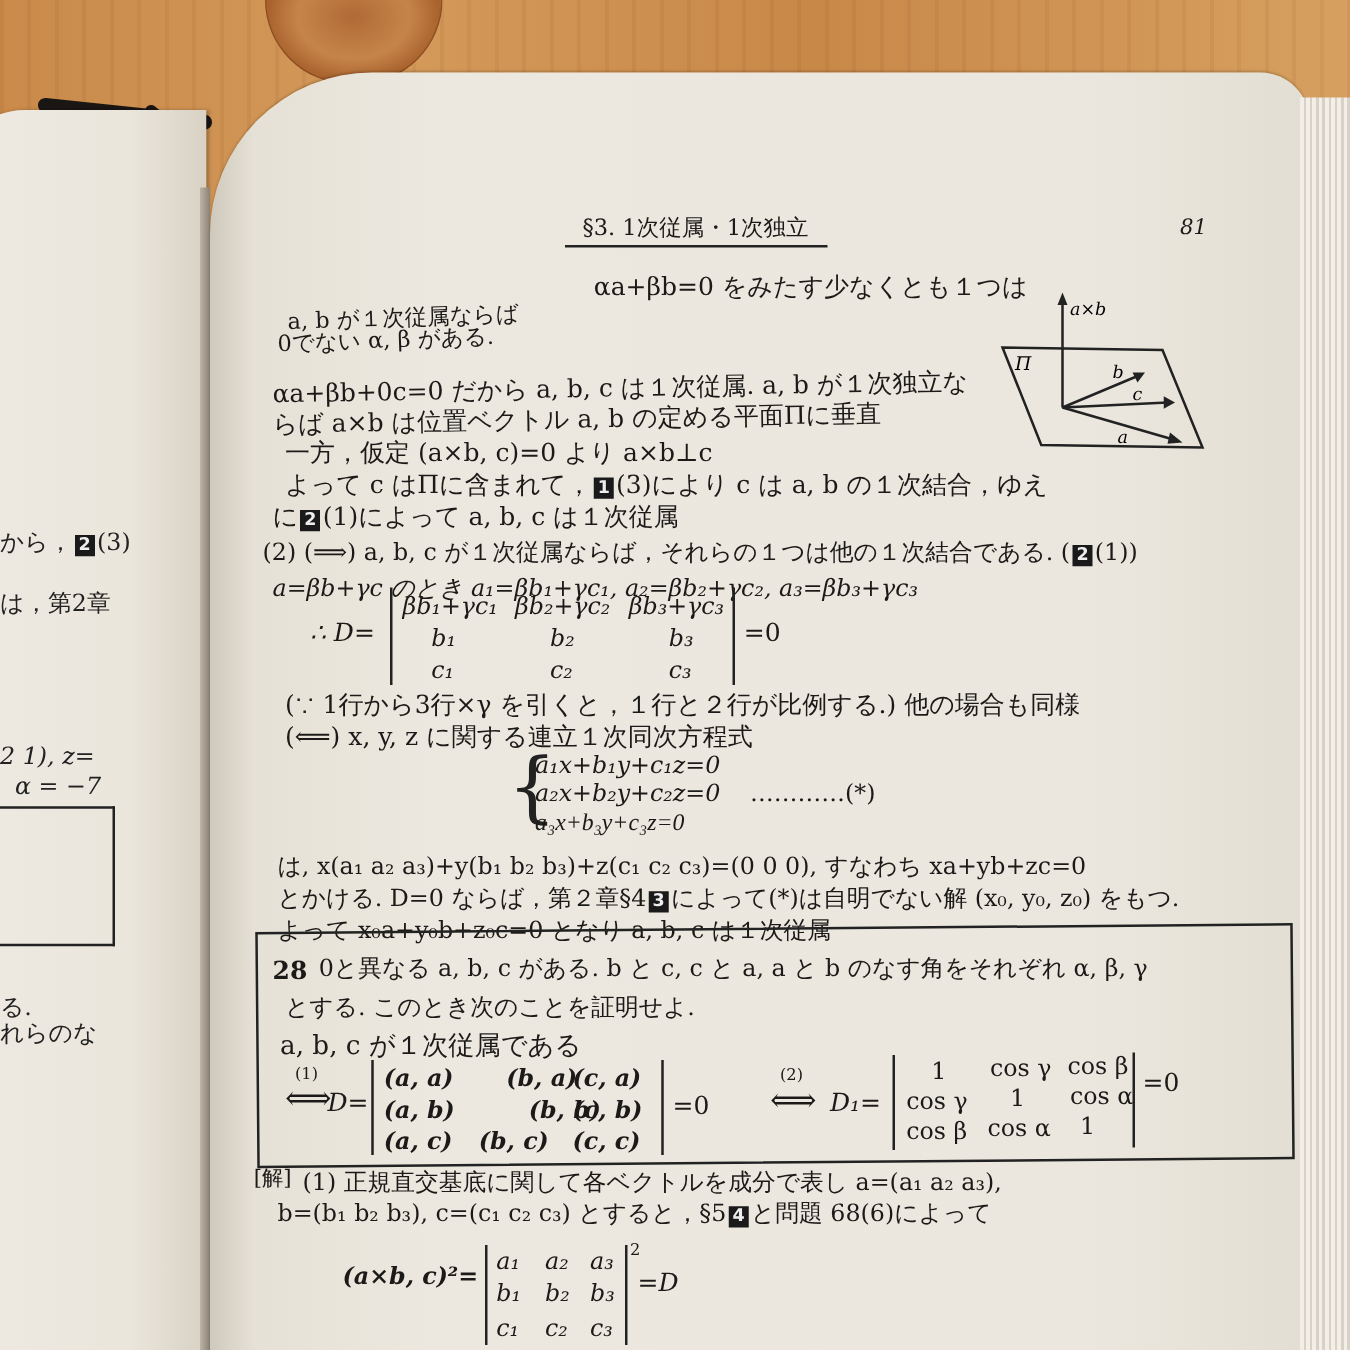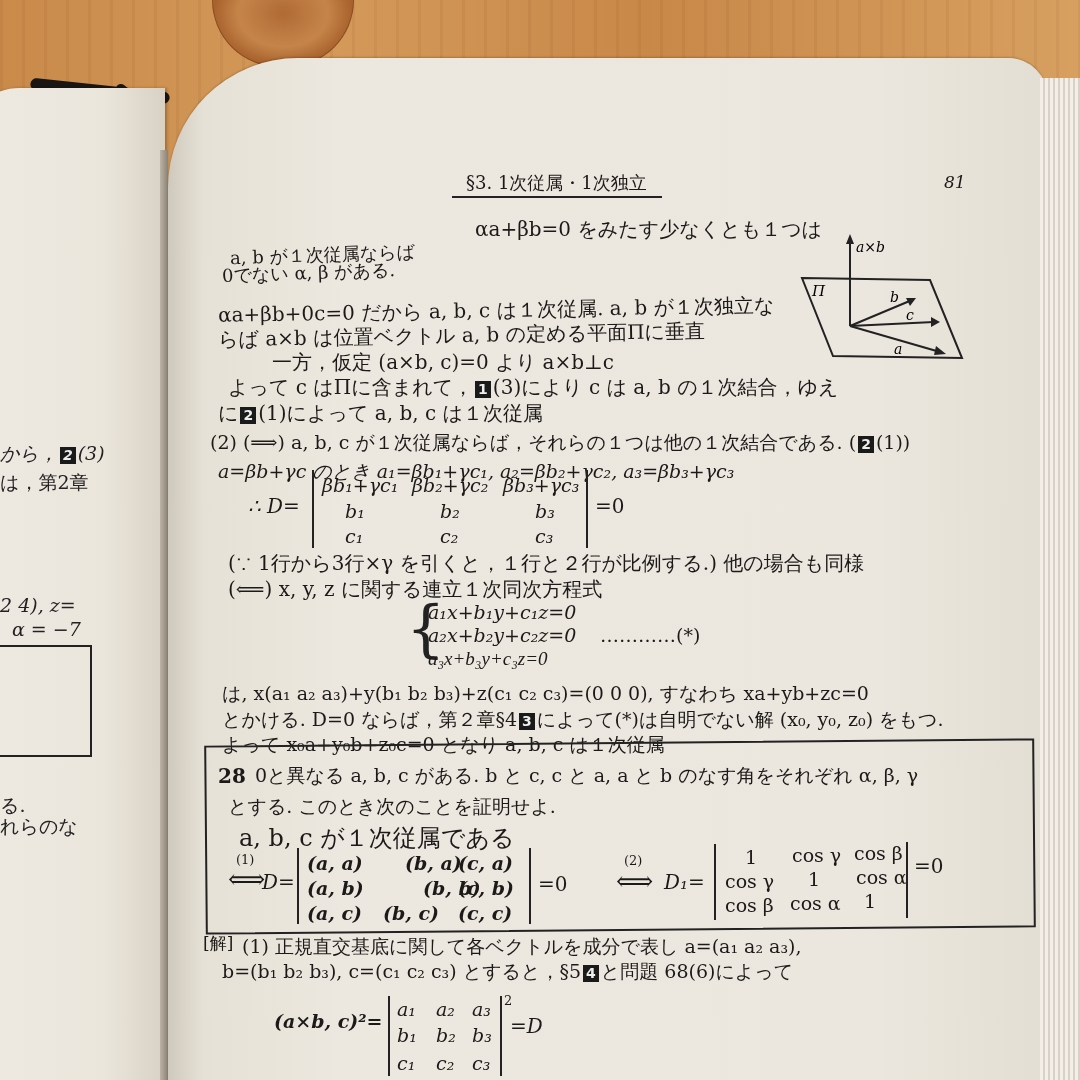--- a/index.html
+++ b/index.html
@@ -45,23 +45,23 @@
 </head>
 <body>
 
 <div class="wood-grain"></div>
 <div class="knot"></div>
 <div class="ribbon"></div>
 <div class="ribbon2"></div>
 
 <div class="left-page"></div>
 <div class="left-gutter"></div>
-<span class="lp-text" style="left:0;top:441px;font-style:italic;"><span>から，</span><span class="blk">2</span><span>(3)</span></span>
+<span class="lp-text" style="left:0;top:421px;"><span>から，</span><span class="blk">2</span><span>(3)</span></span>
 <span class="lp-text" style="left:0;top:470px;">は，第2章</span>
-<span class="lp-text i" style="left:0;top:594px;">2  4), z=</span>
+<span class="lp-text i" style="left:0;top:594px;">2  1), z=</span>
 <span class="lp-text i" style="left:12px;top:618px;">α = −7</span>
 <div class="lp-box"></div>
 <span class="lp-text" style="left:0;top:793px;">る.</span>
 <span class="lp-text" style="left:0;top:814px;">れらのな</span>
 
 <div class="right-page"></div>
 <div class="page-edges"></div>
 
 <span class="t" style="left:466px;top:174px;font-size:18px;text-align:right;">§3.  1次従属・1次独立</span>
 <div class="header-rule"></div>
@@ -84,21 +84,21 @@
     <text x="106" y="92" font-size="14" font-style="italic" font-family="DejaVu Serif, serif">c</text>
     <text x="94" y="126" font-size="14" font-style="italic" font-family="DejaVu Serif, serif">a</text>
   </svg>
 </div>
 
 <span class="t" style="left:230px;top:246px;transform:rotate(-2deg);font-size:18px;">a, b が１次従属ならば</span>
 <span class="t" style="left:475px;top:219px;">αa+βb=0 をみたす少なくとも１つは</span>
 <span class="t" style="left:222px;top:264px;transform:rotate(-2deg);font-size:18px;">0でない α, β がある.</span>
 <span class="t" style="left:218px;top:300px;transform:rotate(-1deg);">αa+βb+0c=0 だから a, b, c は１次従属. a, b が１次独立な</span>
 <span class="t" style="left:218px;top:325px;transform:rotate(-1deg);">らば a×b は位置ベクトル a, b の定める平面Πに垂直</span>
-<span class="t" style="left:228px;top:352px;margin-left:44px;">一方，仮定 (a×b, c)=0  より  a×b⊥c</span>
+<span class="t" style="left:228px;top:352px;">一方，仮定 (a×b, c)=0  より  a×b⊥c</span>
 <span class="t" style="left:228px;top:377px;"><span>よって c はΠに含まれて，</span><span class="blk">1</span><span>(3)により c は a, b の１次結合，ゆえ</span></span>
 <span class="t" style="left:218px;top:403px;"><span>に</span><span class="blk">2</span><span>(1)によって a, b, c は１次従属</span></span>
 <span class="t" style="left:210px;top:433px;font-size:19px;"><span>(2) (⟹) a, b, c が１次従属ならば，それらの１つは他の１次結合である. (</span><span class="blk">2</span><span>(1))</span></span>
 <span class="t i" style="left:218px;top:462px;font-size:19px;">a=βb+γc のとき a₁=βb₁+γc₁,  a₂=βb₂+γc₂,  a₃=βb₃+γc₃</span>
 
 <span class="t i" style="left:248px;top:496px;">∴ D=</span>
 <div class="vbar" style="left:312px;top:470px;height:78px;"></div>
 <span class="cell i" style="left:322px;top:474px;">βb₁+γc₁</span>
 <span class="cell i" style="left:412px;top:474px;">βb₂+γc₂</span>
 <span class="cell i" style="left:503px;top:474px;">βb₃+γc₃</span>
@@ -121,21 +121,21 @@
 <span class="t" style="left:600px;top:626px;font-size:19px;">…………(*)</span>
 
 <span class="t" style="left:222px;top:684px;font-size:19px;">は, x(a₁  a₂  a₃)+y(b₁  b₂  b₃)+z(c₁  c₂  c₃)=(0  0  0), すなわち  xa+yb+zc=0</span>
 <span class="t" style="left:222px;top:710px;font-size:19px;"><span>とかける. D=0 ならば，第２章§4</span><span class="blk">3</span><span>によって(*)は自明でない解 (x₀, y₀, z₀) をもつ.</span></span>
 <span class="t" style="left:222px;top:735px;font-size:19px;">よって x₀a+y₀b+z₀c=0 となり  a, b, c は１次従属</span>
 
 <div class="problem-box"></div>
 <span class="t" style="left:218px;top:766px;font-weight:bold;">28</span>
 <span class="t" style="left:255px;top:766px;font-size:19px;">0と異なる a, b, c がある. b と c, c と a, a と b のなす角をそれぞれ α, β, γ</span>
 <span class="t" style="left:228px;top:797px;font-size:19px;">とする. このとき次のことを証明せよ.</span>
-<span class="t" style="left:239px;top:826px;font-size:24px;">a, b, c が１次従属である</span>
+<span class="t" style="left:224px;top:826px;font-size:21px;">a, b, c が１次従属である</span>
 
 <span class="t sm" style="left:236px;top:853px;">(1)</span>
 <span class="t" style="left:228px;top:866px;font-size:26px;">⟺</span>
 <span class="t i" style="left:262px;top:872px;">D=</span>
 <div class="vbar" style="left:297px;top:848px;height:76px;"></div>
 <span class="cell b" style="left:307px;top:852px;">(a, a)</span>
 <span class="cell b" style="left:405px;top:852px;">(b, a)</span>
 <span class="cell b" style="left:458px;top:852px;">(c, a)</span>
 <span class="cell b" style="left:307px;top:877px;">(a, b)</span>
 <span class="cell b" style="left:383px;top:877px;margin-left:40px;">(b, b)</span>

